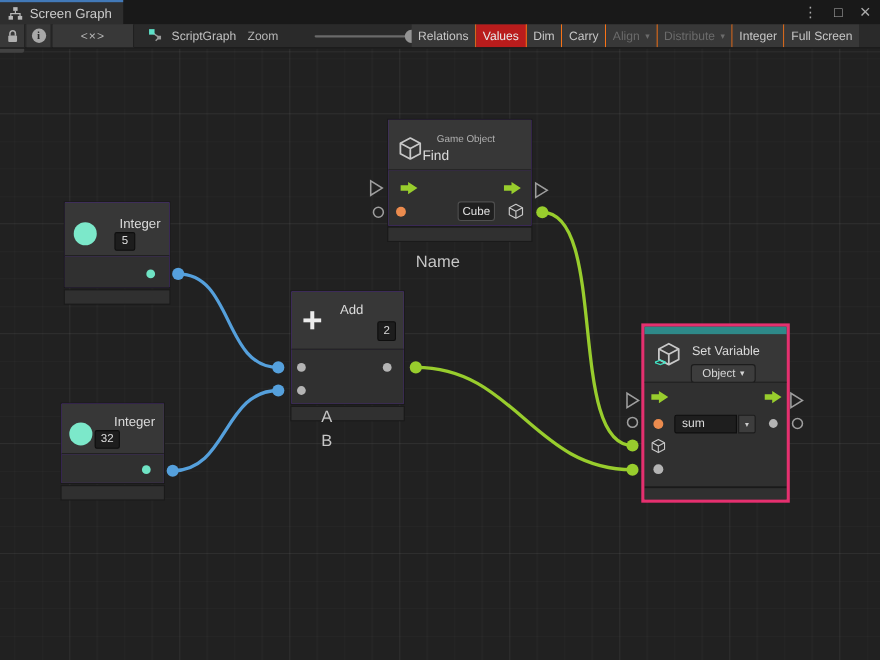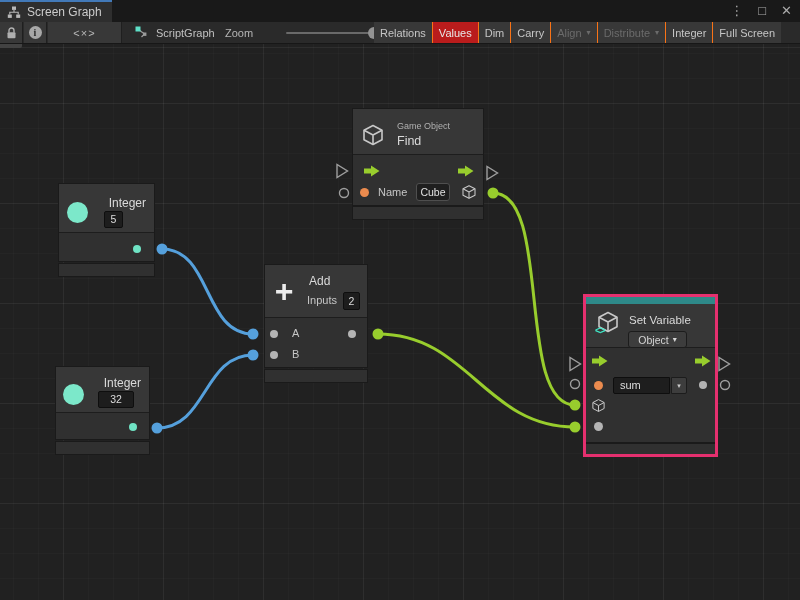--- a/index.html
+++ b/index.html
@@ -45,21 +45,21 @@
   svg.edges { position:absolute; left:0; top:0; width:800px; height:600px; z-index:10; }
   
   .node-wrap { position:absolute; z-index:20; }
   .node-main { position:relative; background:#6d28d9; box-shadow:0 0 0 1px #1a1a1a; }
   .node-hdr { position:relative; background:#373737; border-bottom:1px solid #1d1d1d; }
   .node-bdy { position:relative; background:#303030; }
   .node-foot { height:12px; background:#303030; box-shadow:0 0 0 1px #1a1a1a; margin-top:3px; }
   .abs { position:absolute; }
   .ntitle { font-size:12px; color:#dadada; white-space:nowrap; }
   .nsub { font-size:9px; color:#b0b0b0; white-space:nowrap; }
-  .plabel { font-size:11px; color:#c6c6c6; }
+  .plabel { font-size:15px; color:#c6c6c6;margin-top:44px; }
   .valbox {
     background:#1d1d1d; border:1px solid #0e0e0e; border-radius:2px;
     color:#dcdcdc; font-size:10.5px; text-align:center; line-height:15px;
   }
   .fieldbox { background:#1f1f1f; border:1px solid #4f4f4f; border-radius:3px; color:#e0e0e0; font-size:10.5px; text-align:center; }
   .bigcirc { border-radius:50%; background:#7ce8ca; }
   .dot { border-radius:50%; }
   .dot.mint { background:#6fe3c4; }
   .dot.orange { background:#eb8b4e; }
   .dot.gray { background:#b4b4b4; }
@@ -204,21 +204,21 @@
     </div>
   </div>
   <div class="node-foot"></div>
 </div>
 
 <div class="node-wrap" style="left:56px;top:367px;width:93px">
   <div class="node-main">
     <div class="node-hdr" style="height:46px">
       <span class="bigcirc abs" style="left:7px;top:17px;width:21px;height:21px"></span>
       <span class="ntitle abs" style="right:8px;top:9px">Integer</span>
-      <span class="valbox abs" style="left:42px;top:24px;width:36px;height:17px">32</span>
+      <span class="valbox abs" style="left:30px;top:24px;width:23px;height:17px">32</span>
     </div>
     <div class="node-bdy" style="height:26px">
       <span class="dot mint abs" style="left:73px;top:10px;width:8px;height:8px"></span>
     </div>
   </div>
   <div class="node-foot"></div>
 </div>
 
 <div class="node-wrap" style="left:265px;top:265px;width:102px">
   <div class="node-main">
@@ -239,21 +239,21 @@
   <div class="node-foot"></div>
 </div>
 
 <div class="node-wrap" style="left:353px;top:109px;width:130px">
   <div class="node-main">
     <div class="node-hdr" style="height:46px">
       <svg class="abs" style="left:8px;top:14px;color:#c8c8c8" width="24" height="24" viewBox="0 0 24 24">
           <use href="#cube24"></use>
         </svg>
       <span class="nsub abs" style="left:44px;top:12px">Game Object</span>
-      <span class="ntitle abs" style="left:44px;top:25px;font-size:12.5px">Find</span>
+      <span class="ntitle abs" style="left:31px;top:25px;font-size:12.5px">Find</span>
     </div>
     <div class="node-bdy" style="height:50px">
       <svg class="abs" style="left:11px;top:10px" width="16" height="12" viewBox="0 0 16 12">
           <use href="#flowarrow"></use>
         </svg>
       <svg class="abs" style="left:105px;top:10px" width="16" height="12" viewBox="0 0 16 12">
           <use href="#flowarrow"></use>
         </svg>
       <span class="dot orange abs" style="left:7px;top:33px;width:9px;height:9px"></span>
       <span class="plabel abs" style="left:25px;top:31px">Name</span>

